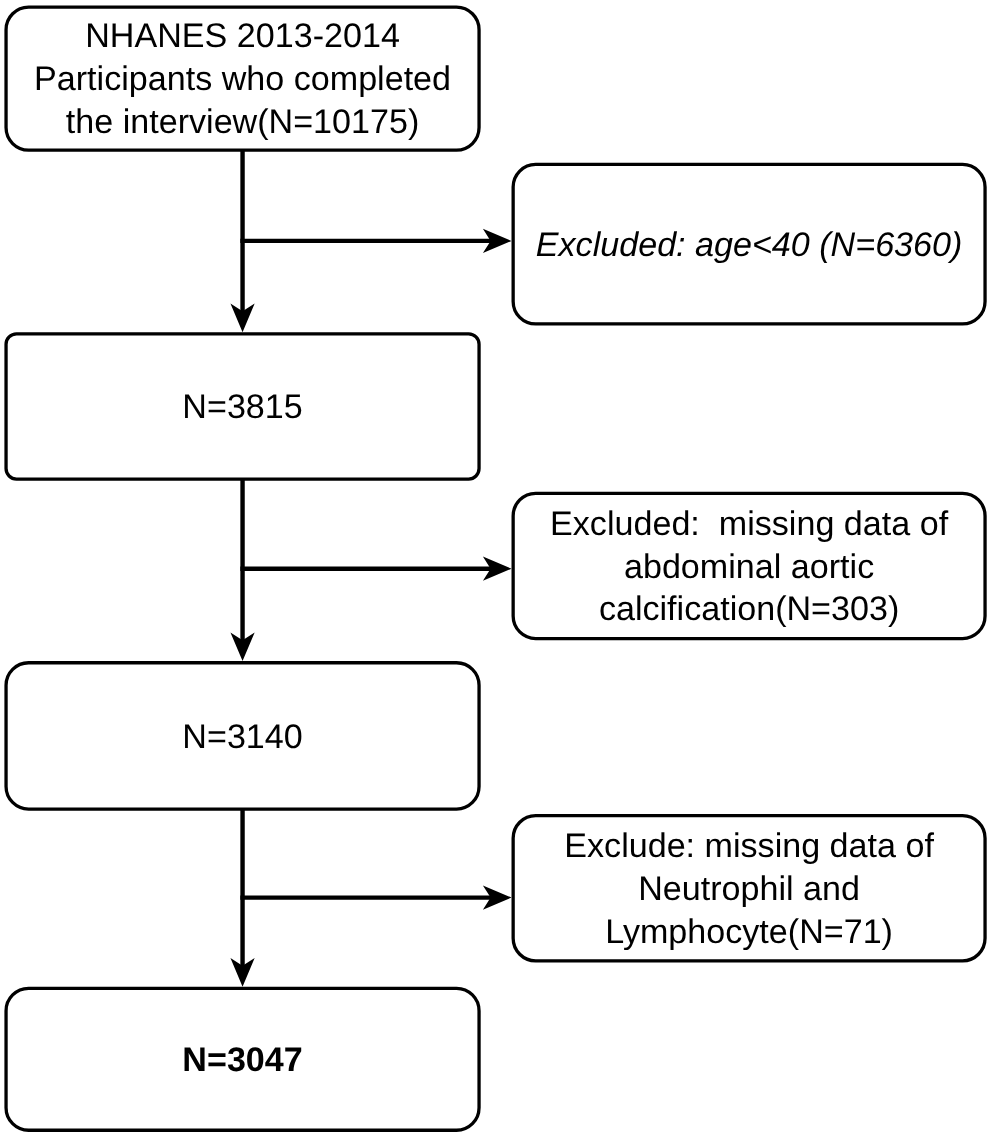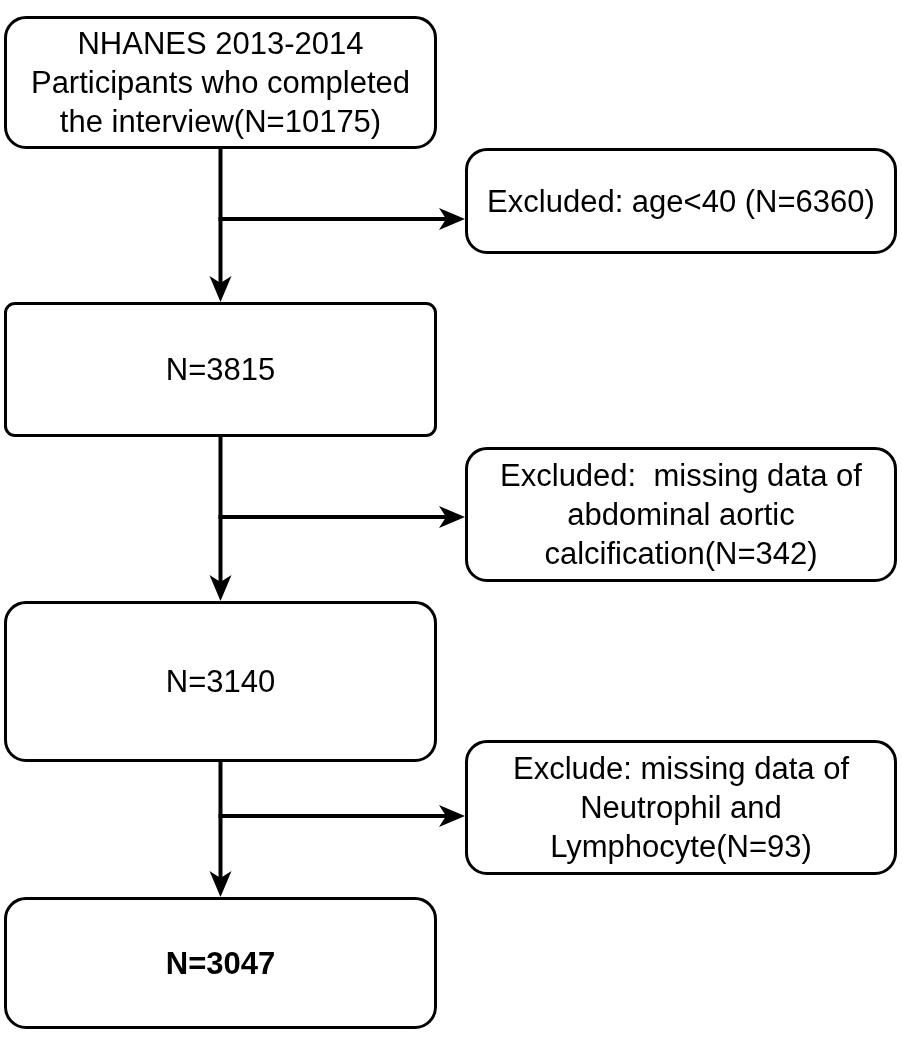--- a/index.html
+++ b/index.html
@@ -56,47 +56,47 @@
       <path d="M220.5 302 L209.5 276 L220.5 283 L231.5 276 Z"></path>
       <path d="M220.5 601 L209.5 575 L220.5 582 L231.5 575 Z"></path>
       <path d="M220.5 897 L209.5 871 L220.5 878 L231.5 871 Z"></path>
 
       <path d="M465 219 L439 208 L446 219 L439 230 Z"></path>
       <path d="M465 517 L439 506 L446 517 L439 528 Z"></path>
       <path d="M465 816 L439 805 L446 816 L439 827 Z"></path>
     </g>
   </svg>
 
-  <div class="box left" style="top:16px; height:133px;">
+  <div class="box left" style="top:5px; height:133px;">
     <span class="txt">NHANES 2013-2014
 Participants who completed
 the interview(N=10175)</span>
   </div>
 
   <div class="box left" style="top:302px; height:135px;border-radius:11px;">
     <span class="txt">N=3815</span>
   </div>
 
-  <div class="box left" style="top:601px; height:161px;">
+  <div class="box left" style="top:601px; height:136px;">
     <span class="txt">N=3140</span>
   </div>
 
   <div class="box left" style="top:897px; height:132px;font-weight:bold;">
     <span class="txt">N=3047</span>
   </div>
 
-  <div class="box right" style="top:148px; height:106px;">
+  <div class="box right" style="top:148px; height:148px;font-style:italic;">
     <span class="txt">Excluded: age&lt;40 (N=6360)</span>
   </div>
 
   <div class="box right" style="top:447px; height:135px;">
     <span class="txt">Excluded:  missing data of
 abdominal aortic
-calcification(N=342)</span>
+calcification(N=303)</span>
   </div>
 
   <div class="box right" style="top:740px; height:135px;">
     <span class="txt">Exclude: missing data of
 Neutrophil and
-Lymphocyte(N=93)</span>
+Lymphocyte(N=71)</span>
   </div>
 
 </div>
 
 </body></html>

